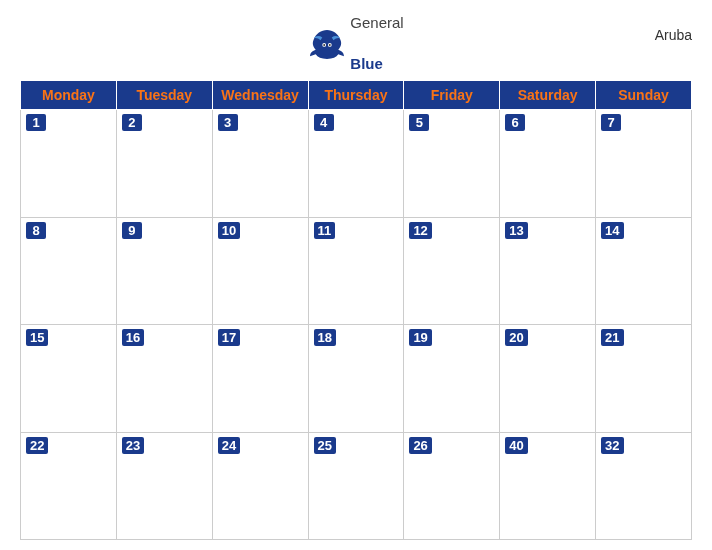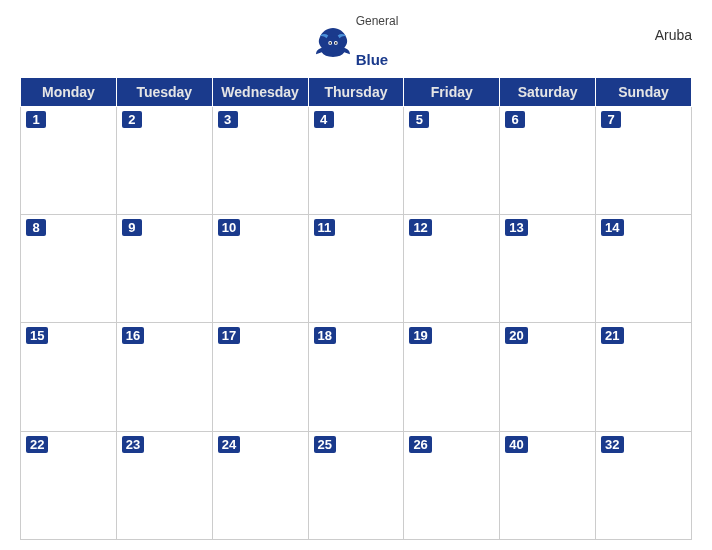--- a/index.html
+++ b/index.html
@@ -40,21 +40,21 @@
     }
 
     .calendar {
       width: 100%;
       border-collapse: collapse;
       flex: 1;
     }
 
     .calendar thead tr th {
       background-color: #1a3a8c;
-      color: #e5e5e5;
+      color: #f97316;
       text-align: center;
       padding: 6px 2px;
       font-size: 14px;
       font-weight: bold;
       border: 1px solid #fff;
     }
 
     .calendar tbody tr td {
       border: 1px solid #ccc;
       vertical-align: top;
@@ -111,21 +111,21 @@
       <path d="M20 2 C14 2 8 6 6 12 C4 16 5 20 8 23 C5 24 2 26 2 30 L8 28 C10 31 14 33 20 33 C26 33 30 31 32 28 L38 30 C38 26 35 24 32 23 C35 20 36 16 34 12 C32 6 26 2 20 2 Z" fill="#1a3a8c"></path>
       <path d="M15 10 C12 8 8 8 6 11 C8 10 11 11 13 13 Z" fill="#4a90d9"></path>
       <path d="M25 10 C28 8 32 8 34 11 C32 10 29 11 27 13 Z" fill="#4a90d9"></path>
       <ellipse cx="20" cy="20" rx="8" ry="9" fill="#1a3a8c"></ellipse>
       <circle cx="17" cy="18" r="2" fill="white"></circle>
       <circle cx="23" cy="18" r="2" fill="white"></circle>
       <circle cx="17" cy="18" r="1" fill="#333"></circle>
       <circle cx="23" cy="18" r="1" fill="#333"></circle>
     </svg>
     <div class="logo-words">
-      <span style="font-size:12px;color:#444;">General</span>
+      <span style="font-size:15px;color:#444;">General</span>
       <span style="font-size:15px;color:#1a3a8c;font-weight:bold;margin-top:24px;">Blue</span>
     </div>
   </div>
 
 
   <div class="country">Aruba</div>
 </div>
 
 <table class="calendar">
   <thead>

